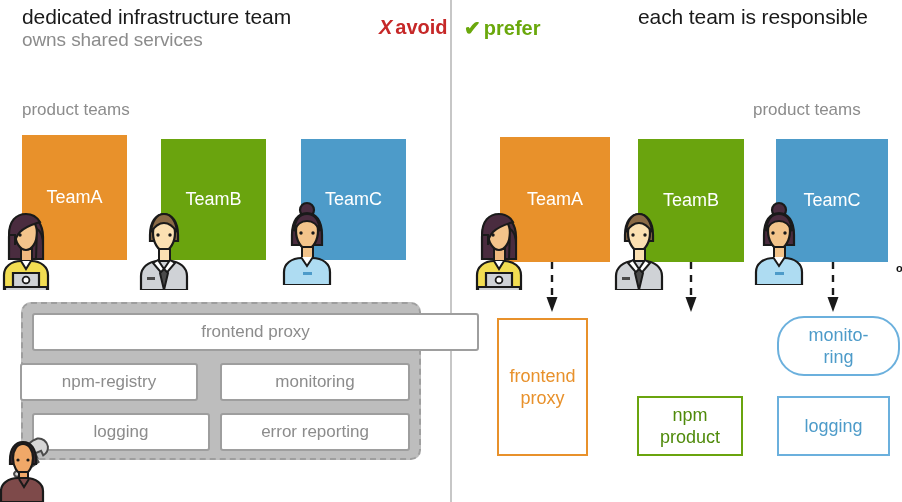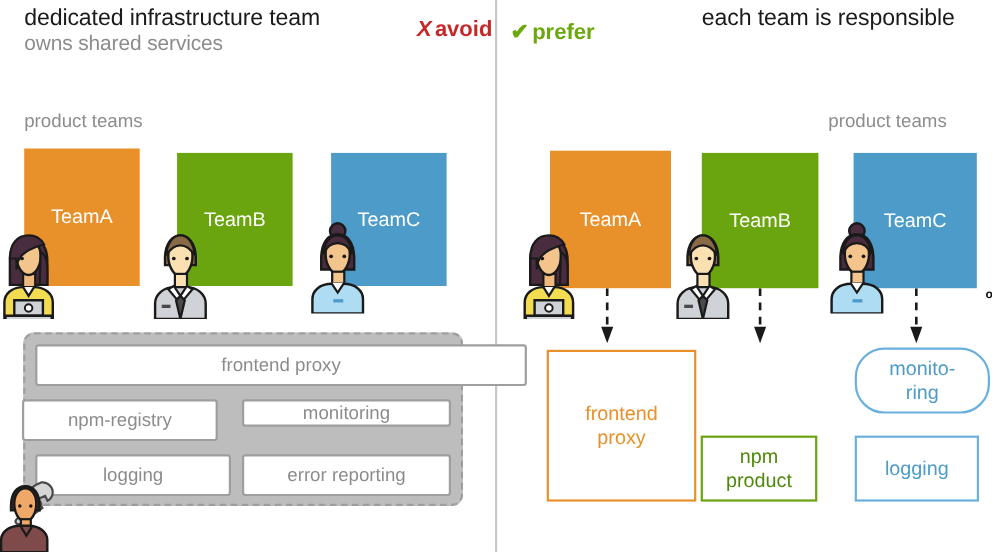--- a/index.html
+++ b/index.html
@@ -186,21 +186,21 @@
   </div>
 
   <div class="infra-cluster" style="left:21px; top:302px; width:400px; height:158px;">
   </div>
   <div class="svc-gray" style="left:32px; top:313px; width:447px; height:38px;">
     <span>frontend proxy</span>
   </div>
   <div class="svc-gray" style="left:20px; top:363px; width:178px; height:38px;">
     <span>npm-registry</span>
   </div>
-  <div class="svc-gray" style="left:220px; top:363px; width:190px; height:25px;">
+  <div class="svc-gray" style="left:220px; top:363px; width:190px; height:38px;">
     <span>monitoring</span>
   </div>
   <div class="svc-gray" style="left:32px; top:413px; width:178px; height:38px;">
     <span>logging</span>
   </div>
   <div class="svc-gray" style="left:220px; top:413px; width:190px; height:38px;">
     <span>error reporting</span>
   </div>
 
   <div class="avatar" style="left:0px; top:428px; width:74px; height:74px;">
@@ -299,21 +299,21 @@
       <path d="M1.5 35h11L7 50z" fill="#1a1a1a"></path>
     </svg>
   </div>
   <div class="arrow" style="left:826px; top:262px; width:14px; height:52px;">
     <svg width="14" height="52" viewBox="0 0 14 52">
       <line x1="7" y1="0" x2="7" y2="36" stroke="#1a1a1a" stroke-width="2.4" stroke-dasharray="7 6"></line>
       <path d="M1.5 35h11L7 50z" fill="#1a1a1a"></path>
     </svg>
   </div>
 
-  <div class="svc-own" style="left:497px; top:318px; width:136px; height:138px; border-color:#e8912b; color:#e8912b;">
+  <div class="svc-own" style="left:497px; top:318px; width:91px; height:138px; border-color:#e8912b; color:#e8912b;">
     <div>
       <span>frontend</span>
       <span>proxy</span>
     </div>
   </div>
 
   <div class="svc-own" style="left:637px; top:396px; width:106px; height:60px; border-color:#6aa40e; color:#4f8a0a;">
     <div>
       <span>npm</span>
       <span>product</span>

